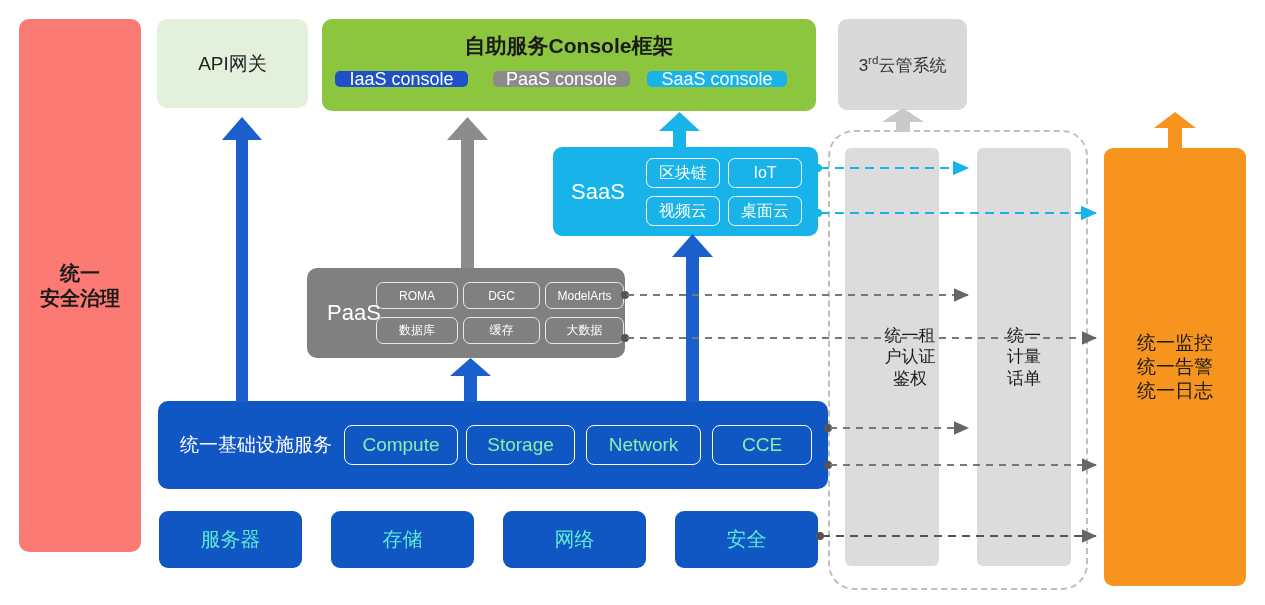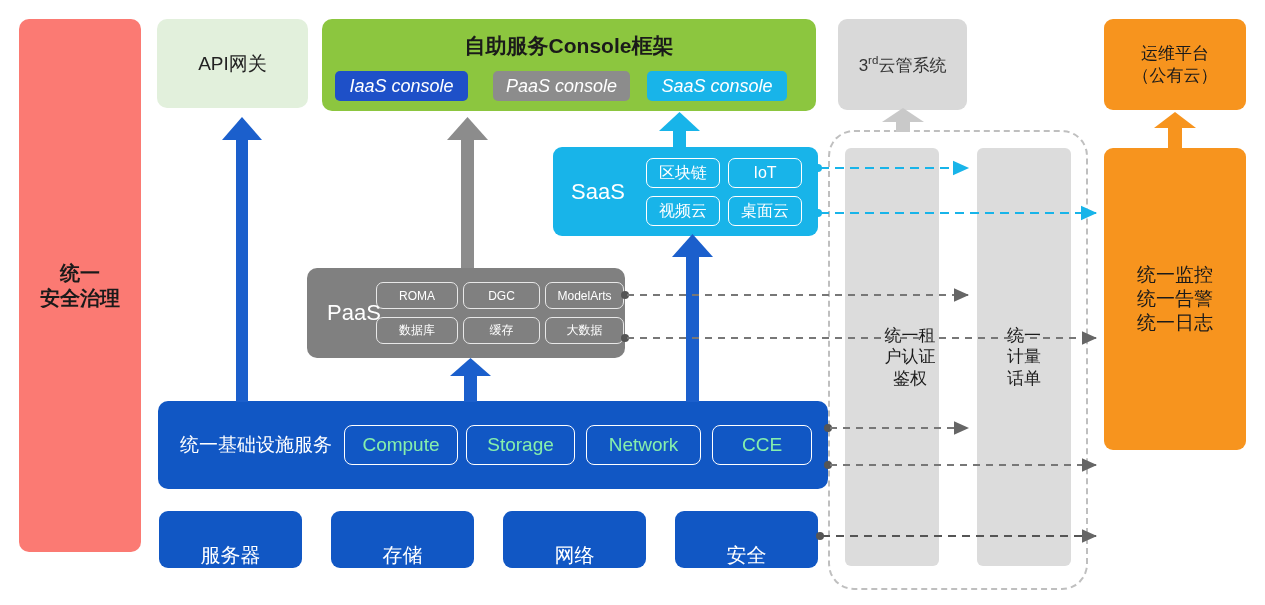--- a/index.html
+++ b/index.html
@@ -8,21 +8,21 @@
   .box{position:absolute;box-sizing:border-box;display:flex;align-items:center;justify-content:center;text-align:center;line-height:1.25;}
   .rnd{border-radius:10px;}
 
   
   .sec-panel{background:#FB7A73;color:#1a1a1a;font-size:20px;font-weight:600;}
   
   .apigw{background:#E2F0DC;color:#222;font-size:19px;}
   
   .console-frame{background:#8CC63F;}
   .console-title{position:absolute;left:0;right:0;top:14px;font-size:21px;color:#1a1a1a;text-align:center;font-weight:700;}
-  .cons-btn{position:absolute;display:flex;align-items:center;justify-content:center;color:#fff;font-size:18px;border-radius:5px;height:30px;font-style:italic;}
+  .cons-btn{position:absolute;display:flex;align-items:center;justify-content:center;color:#fff;font-size:18px;border-radius:5px;height:16px;}
   .cons-iaas{background:#1E50C8;}
   .cons-paas{background:#8C8C8C;}
   .cons-saas{background:#18B4E9;}
 
   
   .gray-top{background:#D9D9D9;color:#333;font-size:17px;}
   
   .orange-top{background:#F7941E;color:#1a1a1a;font-size:17px;}
   .orange-top,.gray-top{border-radius:9px;}
 
@@ -35,21 +35,21 @@
   .paas-block{background:#808080;border-radius:10px;}
   .paas-label{position:absolute;left:20px;top:50%;transform:translateY(-50%);color:#fff;font-size:22px;}
   .chip-p{position:absolute;display:flex;align-items:center;justify-content:center;border:1.6px solid #e8e8e8;border-radius:7px;color:#fff;font-size:12px;}
 
   
   .infra{background:#1157C4;border-radius:10px;}
   .infra-label{position:absolute;left:22px;top:50%;transform:translateY(-50%);color:#fff;font-size:19px;}
   .chip-i{position:absolute;display:flex;align-items:center;justify-content:center;border:1.7px solid #ffffff;border-radius:8px;color:#86efac;font-size:19px;}
 
   
-  .bluebox{background:#1157C4;color:#ffffff;font-size:20px;border-radius:9px;align-items:flex-end;}
+  .bluebox{background:#1157C4;color:#5eead4;font-size:20px;border-radius:9px;}
 
   
   .graybar{background:#DCDCDC;border-radius:6px;color:#1a1a1a;font-size:17px;flex-direction:column;}
   .graybar span{display:block;}
 
   
   .ops-panel{background:#F7941E;color:#1a1a1a;font-size:19px;flex-direction:column;border-radius:9px;}
   .ops-panel span{display:block;}
 
   
@@ -89,26 +89,20 @@
     </div>
   </div>
 
   <div class="box gray-top" style="left:838px;top:19px;width:129px;height:91px;">
     <div>
       <span>3</span><sup>rd</sup><span>云管系统</span>
     </div>
   </div>
 
 
-  <div class="box orange-top" style="left:1104px;top:19px;width:142px;height:91px;">
-    <div>
-      <div>运维平台</div>
-      <div>（公有云）</div>
-    </div>
-  </div>
 
   <div class="saas-block" style="position:absolute;left:553px;top:147px;width:265px;height:89px;">
     <div class="saas-label">SaaS</div>
     <div class="chip" style="left:93px;top:11px;width:72px;height:28px;">
       <span>区块链</span>
     </div>
     <div class="chip" style="left:175px;top:11px;width:72px;height:28px;">
       <span>IoT</span>
     </div>
     <div class="chip" style="left:93px;top:49px;width:72px;height:28px;">
@@ -174,21 +168,21 @@
     <span>统一租</span>
     <span>户认证</span>
     <span>鉴权</span>
   </div>
   <div class="box graybar" style="left:977px;top:148px;width:94px;height:418px;">
     <span>统一</span>
     <span>计量</span>
     <span>话单</span>
   </div>
 
-  <div class="box ops-panel" style="left:1104px;top:148px;width:142px;height:302px;">
+  <div class="box ops-panel" style="left:1104px;top:148px;width:142px;height:438px;">
     <span>统一监控</span>
     <span>统一告警</span>
     <span>统一日志</span>
   </div>
 
   <svg class="overlay" viewBox="0 0 1265 605">
     <defs>
       <marker id="arrGray" markerWidth="8" markerHeight="8" refX="7" refY="4" orient="auto">
         <path d="M0,0.6 L7.5,4 L0,7.4 Z" fill="#666"></path>
       </marker>

